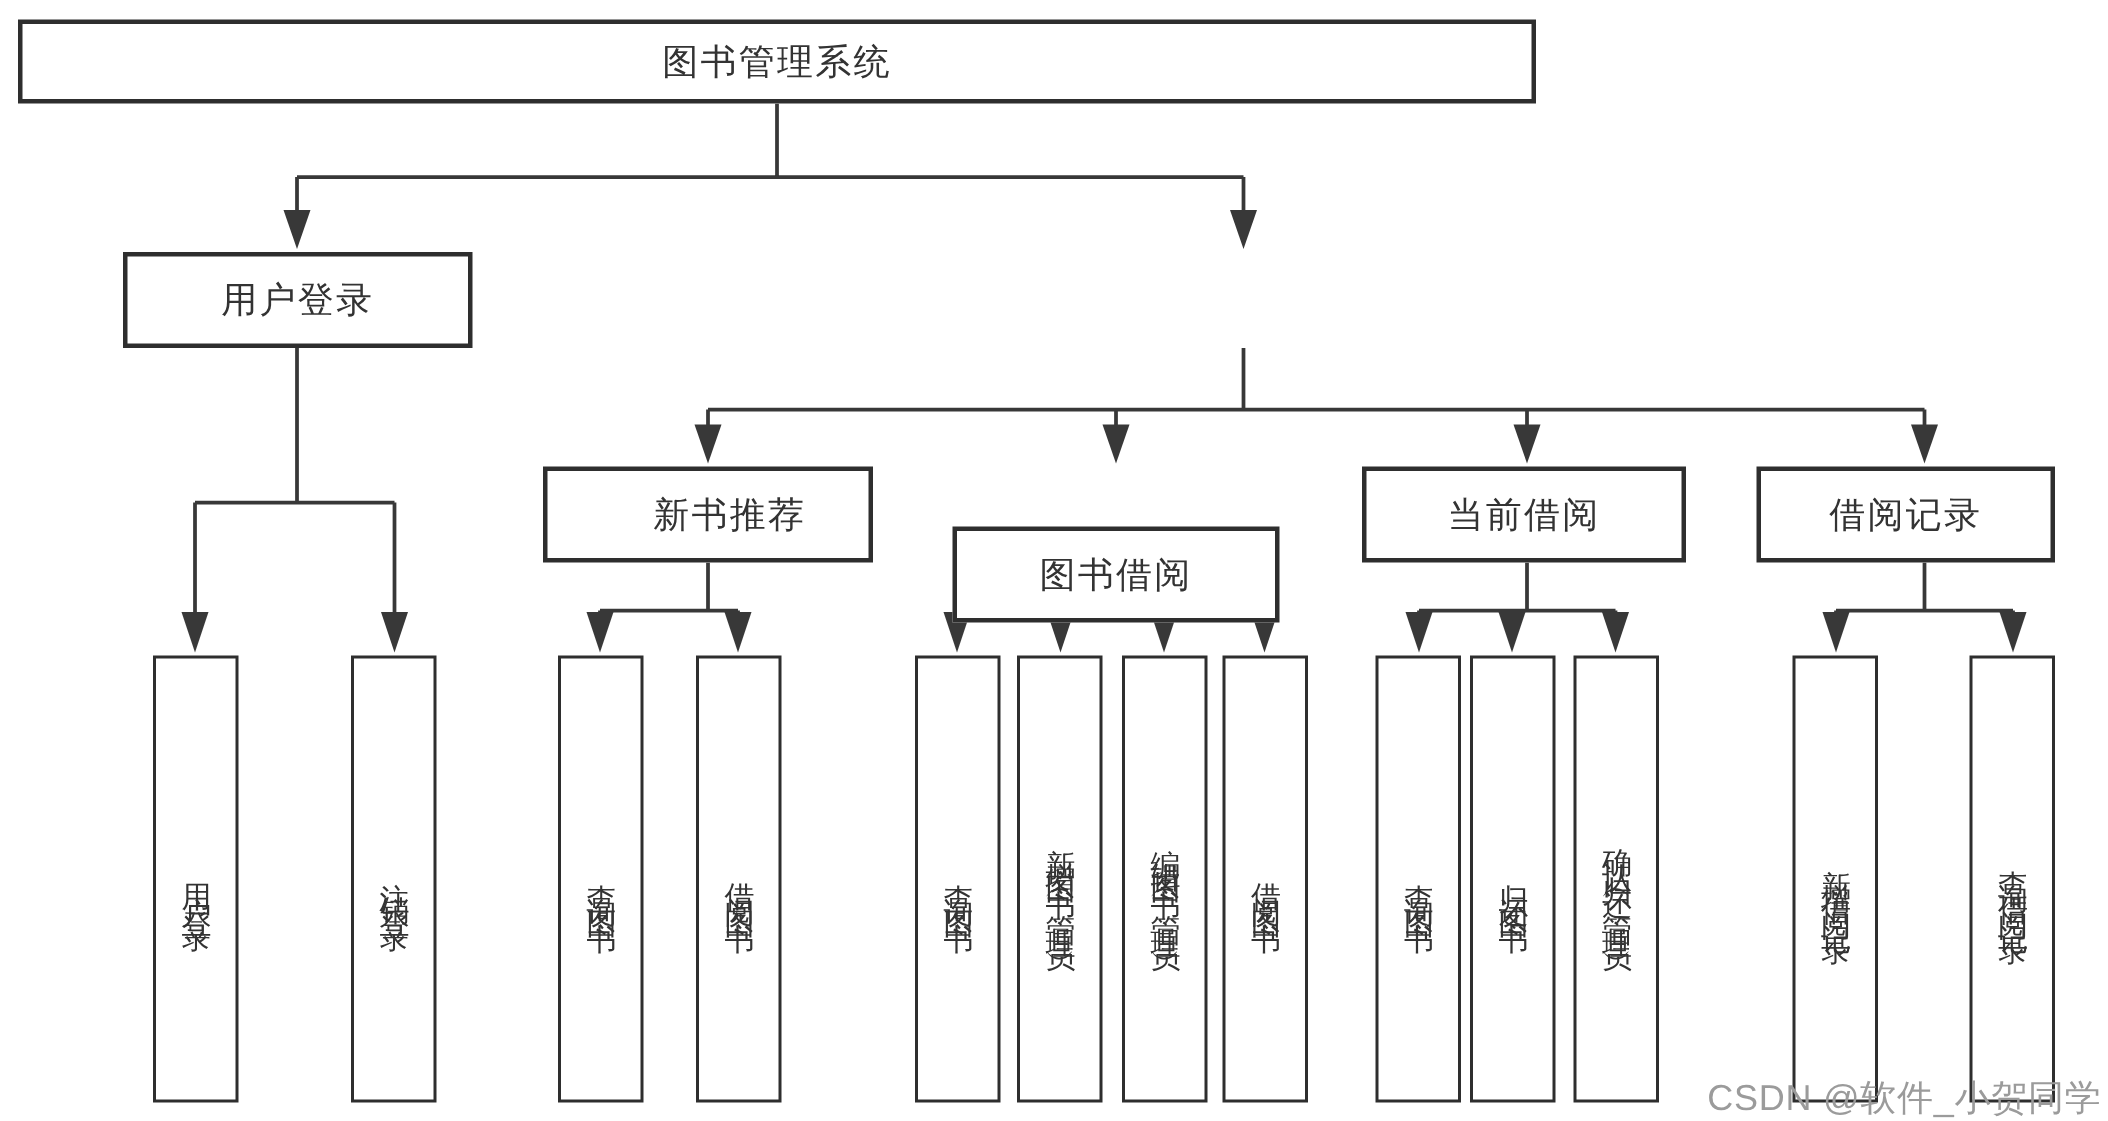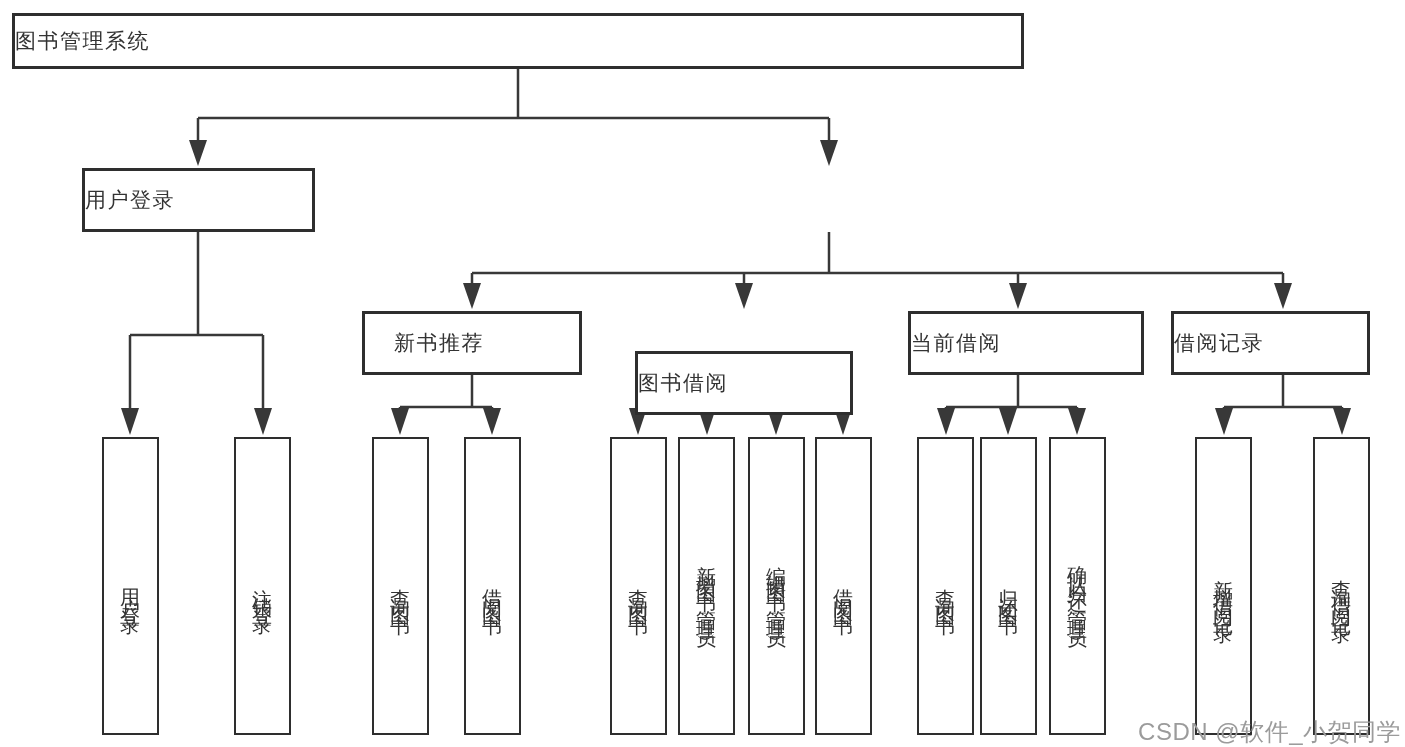--- a/index.html
+++ b/index.html
@@ -10,22 +10,22 @@
     font-family:"Liberation Sans","DejaVu Sans",sans-serif;
     overflow:hidden;
   }
   #connectors{position:absolute;left:0;top:0;}
   .hnode{
     position:absolute;
     box-sizing:border-box;
     height:64px;
     background:#ffffff;
     border:3px solid #2e2e2e;
-    display:flex;align-items:center;justify-content:flex-start;
-    font-size:21px;color:#333333;letter-spacing:1.5px;
+    display:flex;align-items:center;justify-content:center;
+    font-size:24px;color:#333333;letter-spacing:1.5px;
     white-space:nowrap;
   }
   .vnode{
     position:absolute;
     box-sizing:border-box;
     top:437px;height:298px;width:57px;
     background:#ffffff;
     border:2.5px solid #2e2e2e;
     display:flex;align-items:center;justify-content:center;
   }
@@ -91,21 +91,21 @@
   <div class="hnode" style="left:82px;top:168px;width:233px;">
     <span>用户登录</span>
   </div>
 
   <div class="hnode" style="left:362px;top:311px;width:220px;padding-left:29px;">
     <span>新书推荐</span>
   </div>
   <div class="hnode" style="left:635px;top:311px;width:218px;margin-top:40px;">
     <span>图书借阅</span>
   </div>
-  <div class="hnode" style="left:908px;top:311px;width:236px;">
+  <div class="hnode" style="left:908px;top:311px;width:216px;">
     <span>当前借阅</span>
   </div>
   <div class="hnode" style="left:1171px;top:311px;width:199px;">
     <span>借阅记录</span>
   </div>
 
   <div class="vnode" style="left:102px;">
     <span class="vtext">用户登录</span>
   </div>
   <div class="vnode" style="left:234px;">

